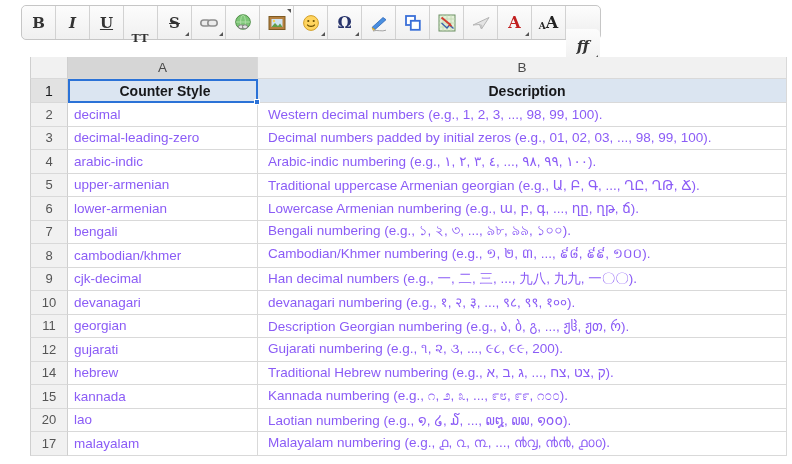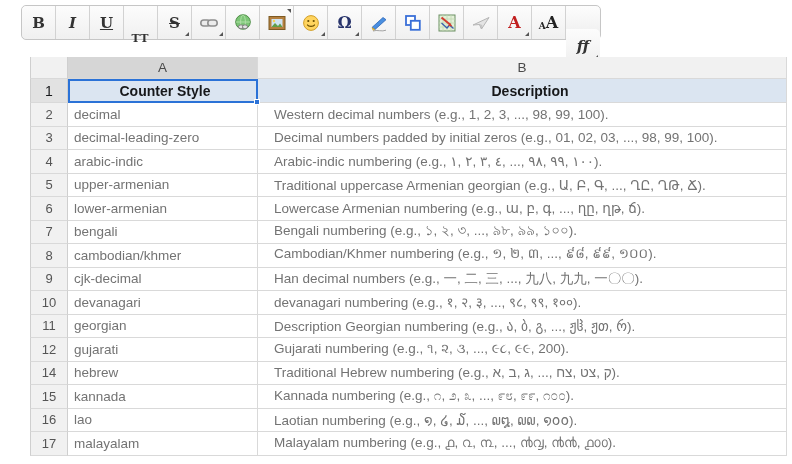--- a/index.html
+++ b/index.html
@@ -30,27 +30,27 @@
              font-size:16px; color:#222; }
   .menu-mark { position:absolute; right:2px; bottom:3px; width:0; height:0;
                border-left:4px solid transparent; border-bottom:4px solid #555; }
   .menu-mark.top { bottom:auto; top:3px; border-bottom:none; border-top:4px solid #555; }
   .tbtn.disabled { cursor:default; }
 
   
   .sheet { position:absolute; left:30px; top:57px; }
   .srow { display:flex; }
   .c { border-right:1px solid #d9d9d9; border-bottom:1px solid #d9d9d9;
-       white-space:nowrap; overflow:hidden; font-size:13.5px; color:#737373;
+       white-space:nowrap; overflow:hidden; font-size:13.5px; color:#8b5cf6;
        display:flex; align-items:center; cursor:cell; }
   .rn { width:38px; justify-content:center; background:#f1f1f1; color:#555;
         font-size:13px; border-left:1px solid #cfcfcf; border-right:1px solid #cfcfcf;
         cursor:pointer; }
   .ca { width:190px; padding-left:6px; }
-  .cb { width:529px; padding-left:16px; }
+  .cb { width:529px; padding-left:10px; }
   .hdr-row .c { height:22px; background:#f1f1f1; justify-content:center;
                 color:#4a4a4a; font-size:13.5px; padding-left:0; cursor:pointer; }
   .hdr-row .col-a { background:#d6d6d6; }
   .row1 { height:24px; }
   .row1 .c { font-weight:bold; font-size:14px; color:#17181a; }
   .row1 .rn { font-weight:normal; background:#e2e2e2; }
   .row1 .ca, .row1 .cb { background:#dbe5f1;justify-content:center; }
   .rowN { height:23.5px; }
   .sel { position:relative; border:2px solid #2b72d7 !important; padding-left:4px;
          z-index:2; overflow:visible; }
@@ -234,21 +234,21 @@
     <div class="c rn">14</div>
     <div class="c ca">hebrew</div>
     <div class="c cb">Traditional Hebrew numbering (e.g., א‎, ב‎, ג‎, ..., צח‎, צט‎, ק).</div>
   </div>
   <div class="srow rowN">
     <div class="c rn">15</div>
     <div class="c ca">kannada</div>
     <div class="c cb">Kannada numbering (e.g., ೧, ೨, ೩, ..., ೯೮, ೯೯, ೧೦೦).</div>
   </div>
   <div class="srow rowN">
-    <div class="c rn">16</div>
+    <div class="c rn">20</div>
     <div class="c ca">lao</div>
     <div class="c cb">Laotian numbering (e.g., ໑, ໒, ໓, ..., ໙໘, ໙໙, ໑໐໐).</div>
   </div>
   <div class="srow rowN">
     <div class="c rn">17</div>
     <div class="c ca">malayalam</div>
     <div class="c cb">Malayalam numbering (e.g., ൧, ൨, ൩, ..., ൯൮, ൯൯, ൧൦൦).</div>
   </div>
 
 </div>

